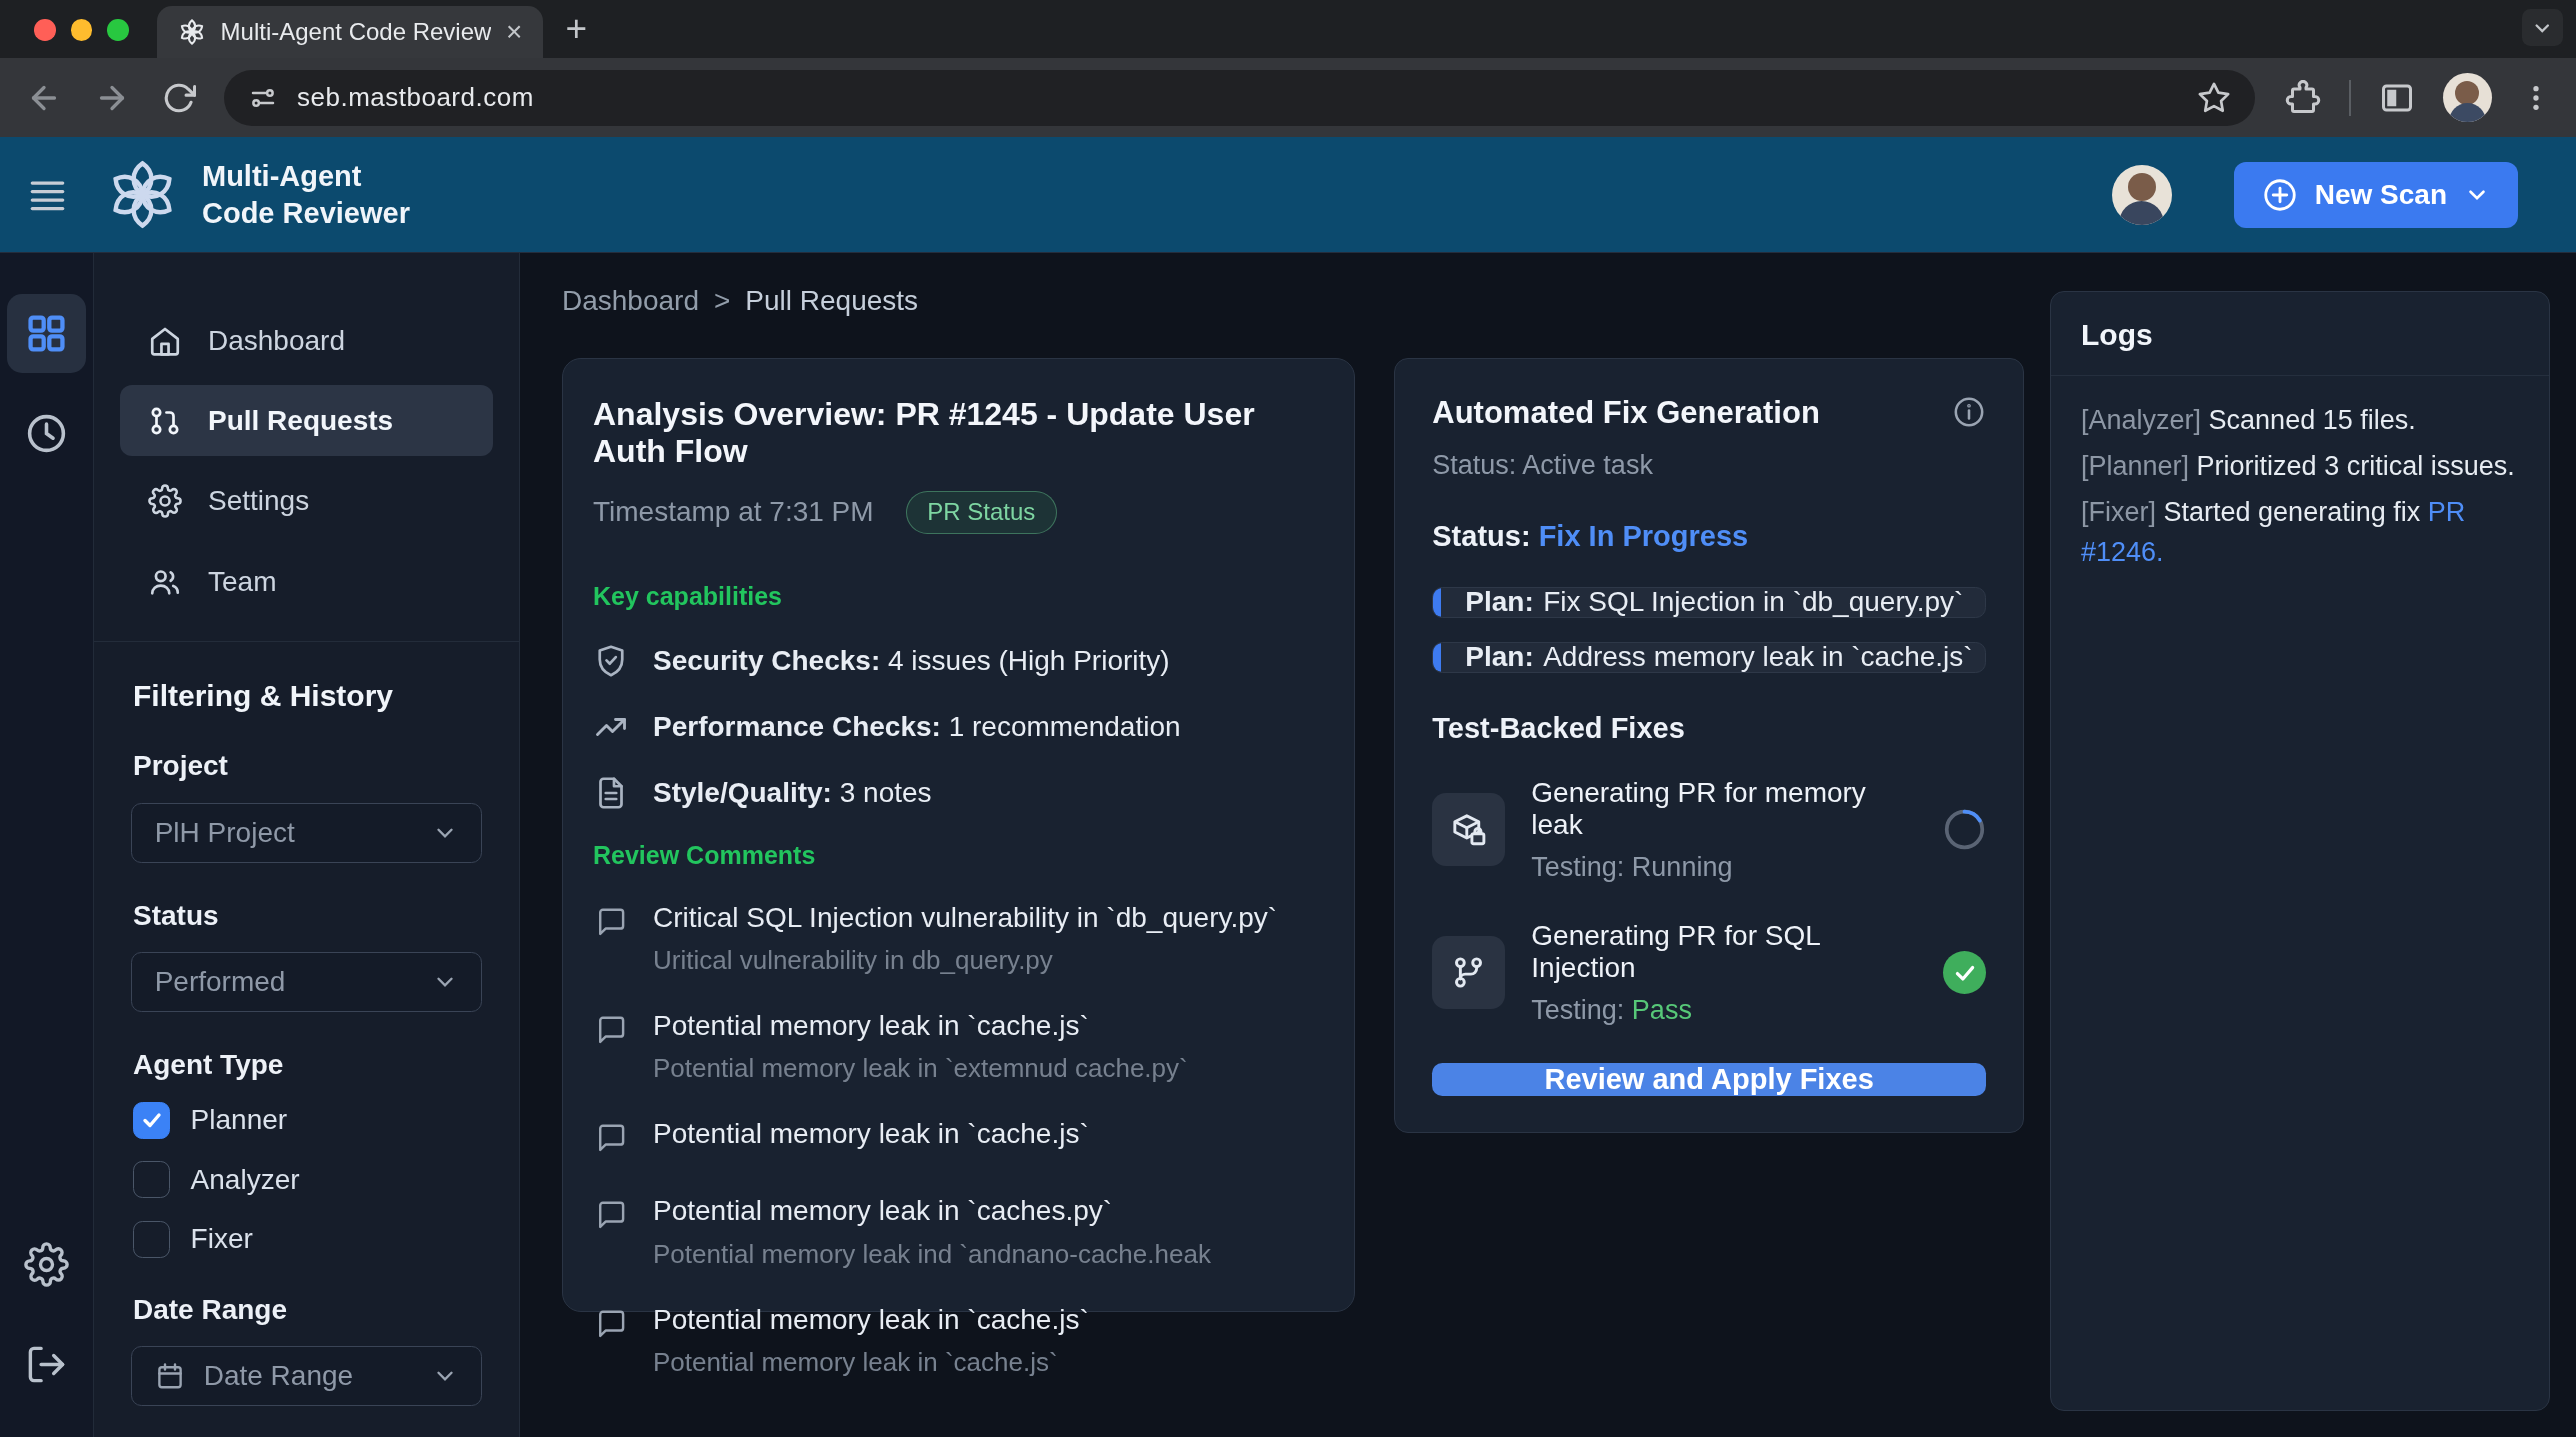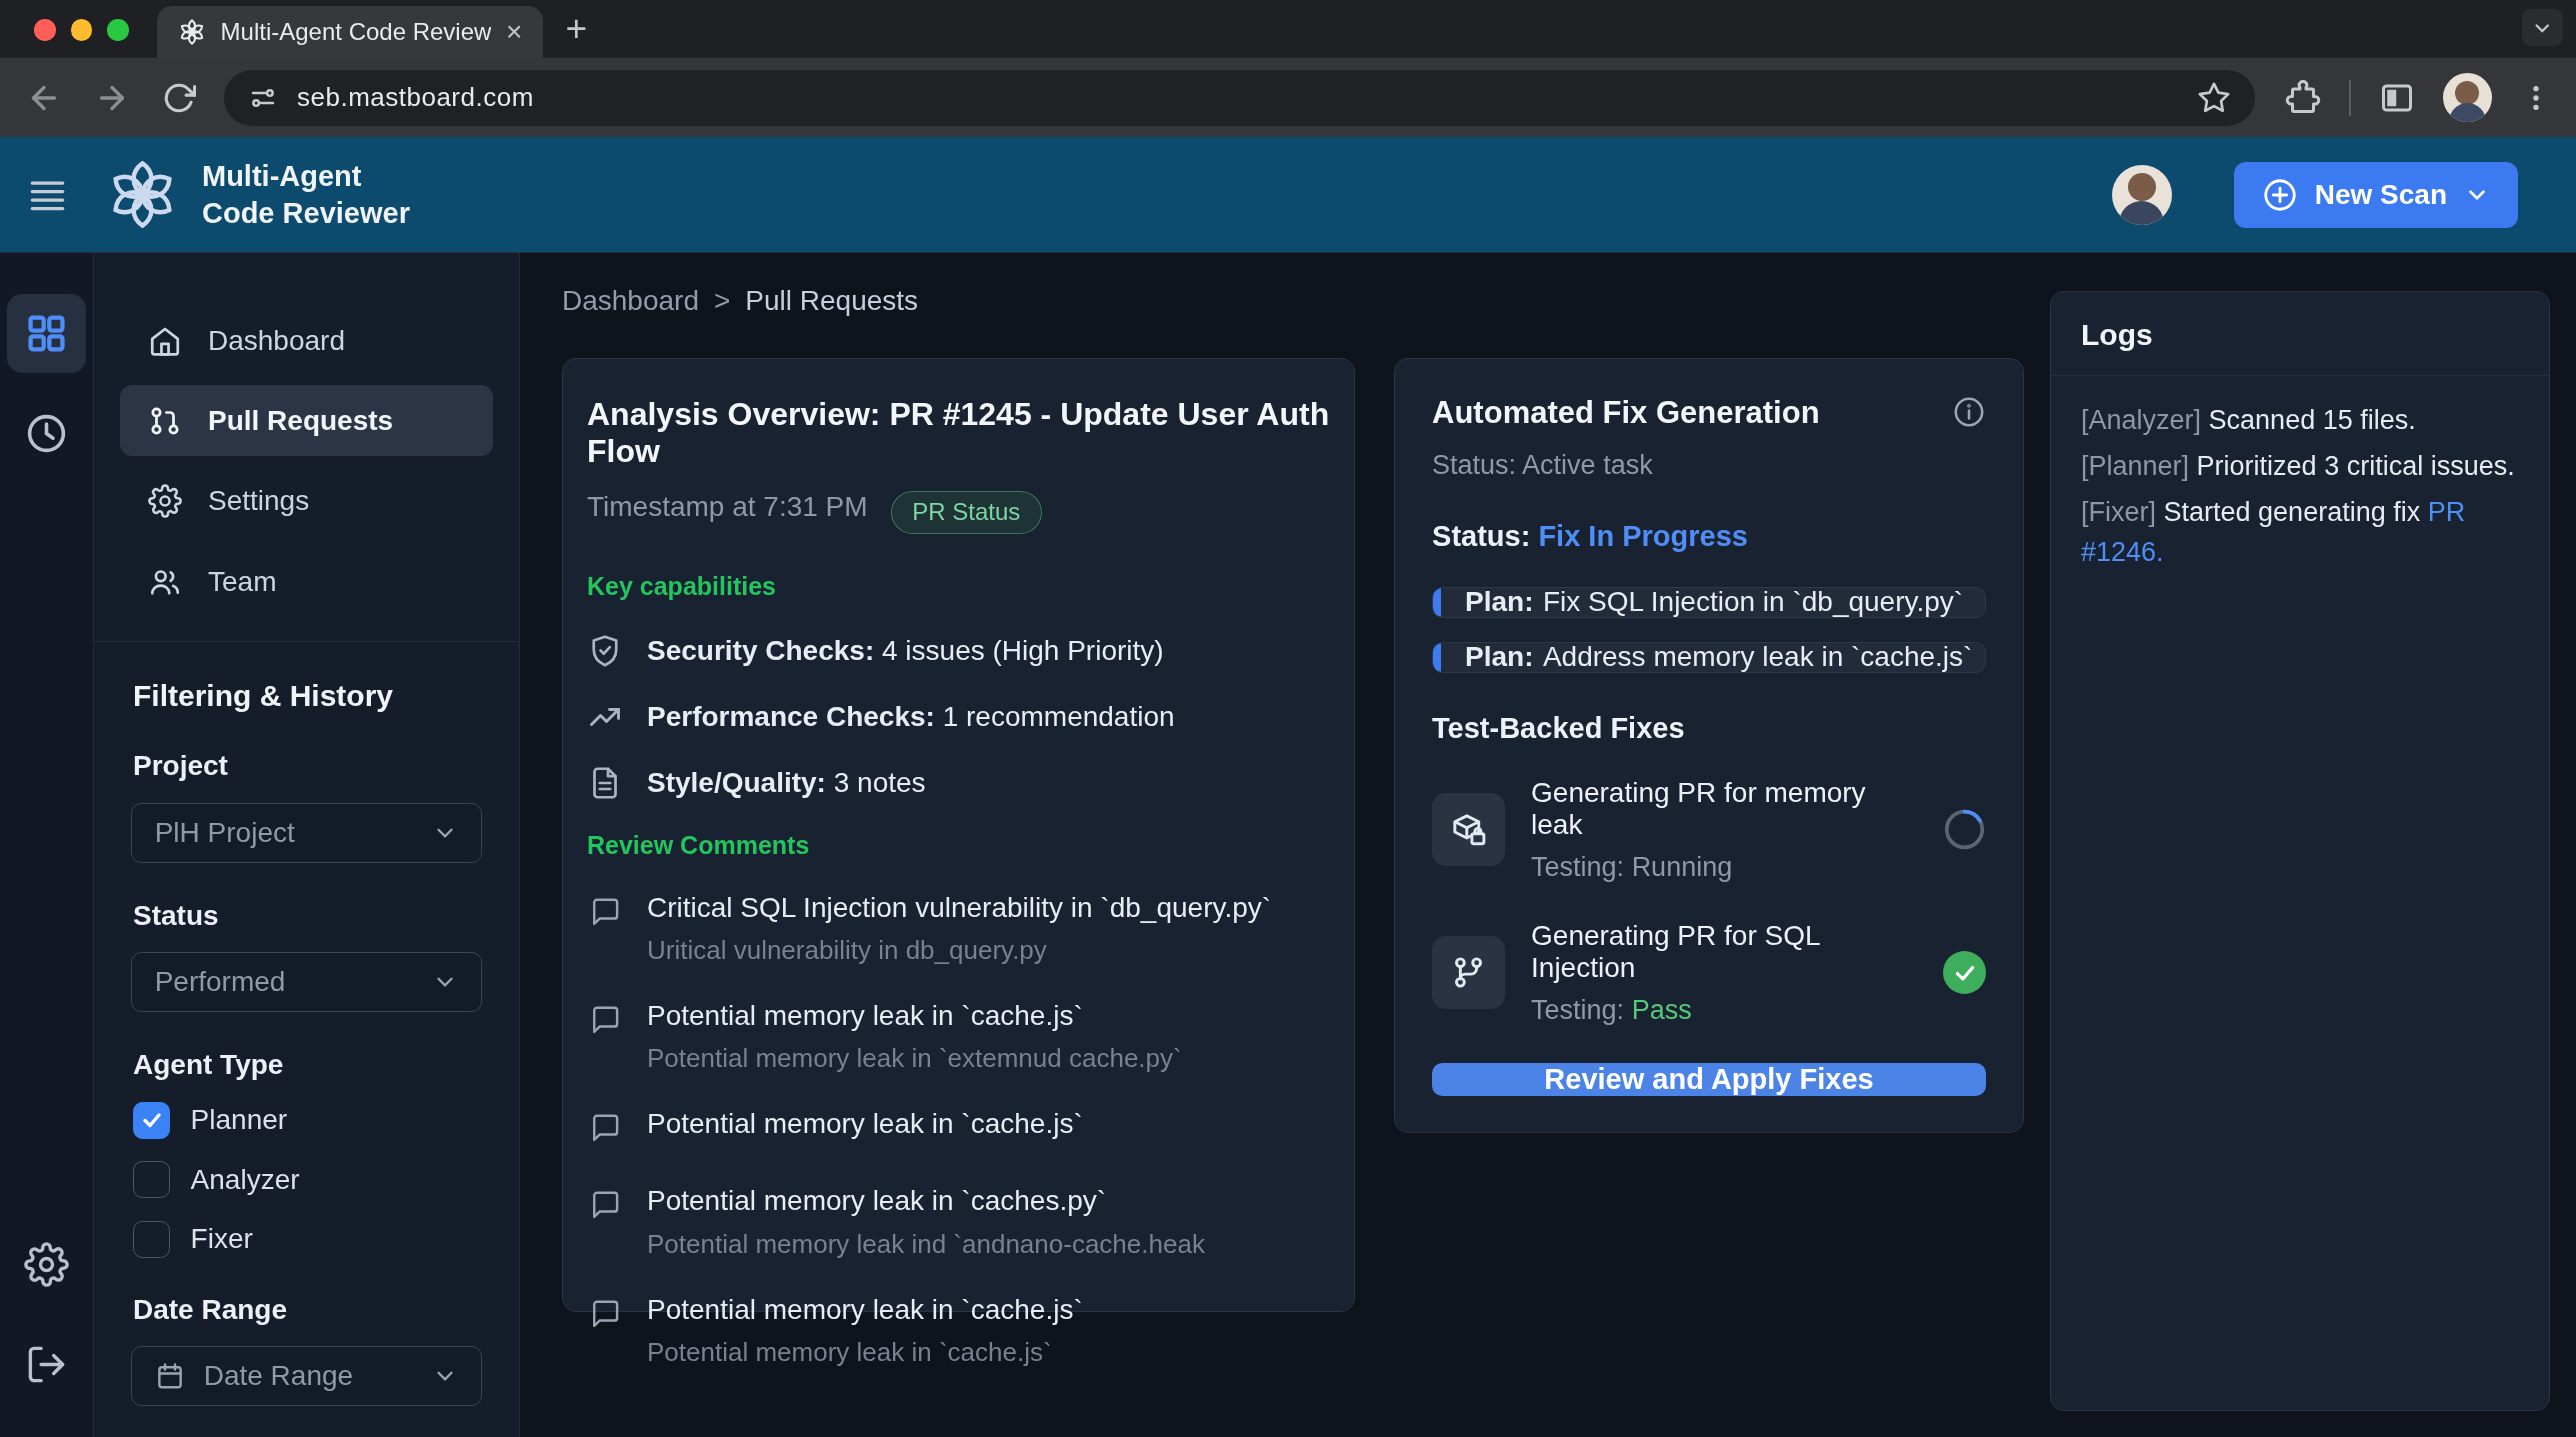--- a/index.html
+++ b/index.html
@@ -58,25 +58,25 @@
   .check-row { display:flex; align-items:center; gap:20.6px; margin:0 13px 22.5px; font-size:28px; color:#dbe2ec; }
   .checkbox { width:37px; height:37px; border-radius:9.4px; border:1.9px solid #4a5668; display:flex; align-items:center; justify-content:center; }
   .checkbox.checked { background:#3b82f6; border-color:#3b82f6; }
 
   .main { flex:1; min-width:0; padding:32px 0 0 42px; display:flex; flex-direction:column; }
   .breadcrumb { font-size:28px; color:#929daa; margin-bottom:41px; display:flex; gap:15px; }
   .crumb-current { color:#c6cfdb; }
   .cards { display:flex; gap:39px; }
 
   .card { background:#192230; border:0.9px solid #2a3444; border-radius:14px; }
-  .card1 { width:828px; height:954px; padding:37px 24px; }
+  .card1 { width:828px; height:954px; padding:37px 30px;border-radius:19px; }
   .card2 { width:656px; height:775px; padding:36px 37px; display:flex; flex-direction:column; }
 
   .a-title { font-size:32px; font-weight:bold; color:#f3f6fb; margin-bottom:20.6px; }
-  .a-meta { display:flex; align-items:flex-start; gap:23px; margin-bottom:38px; }
+  .a-meta { display:flex; align-items:center; gap:32px; margin-bottom:48px; }
   .a-time { font-size:28px; color:#8e99a8; }
   .pr-badge { font-size:24px; color:#7ed6a2; background:rgba(56,142,89,.16); border:0.9px solid rgba(101,197,141,.45); border-radius:935px; padding:6.6px 20.6px; }
   .sec-heading { font-size:25px; font-weight:bold; color:#22c55e; margin-bottom:32px; }
   .cap-row { display:flex; align-items:center; gap:24px; margin-bottom:30px; font-size:28px; color:#e8edf4; }
   .cap-label { font-weight:bold; }
   .caps { margin-bottom:24px; }
   .comment { display:flex; gap:24px; margin-bottom:34px; }
   .comment-icon { padding-top:3.7px; }
   .c-title { font-size:28px; color:#e8edf4; margin-bottom:11.2px; }
   .c-sub { font-size:26px; color:#77818f; }

